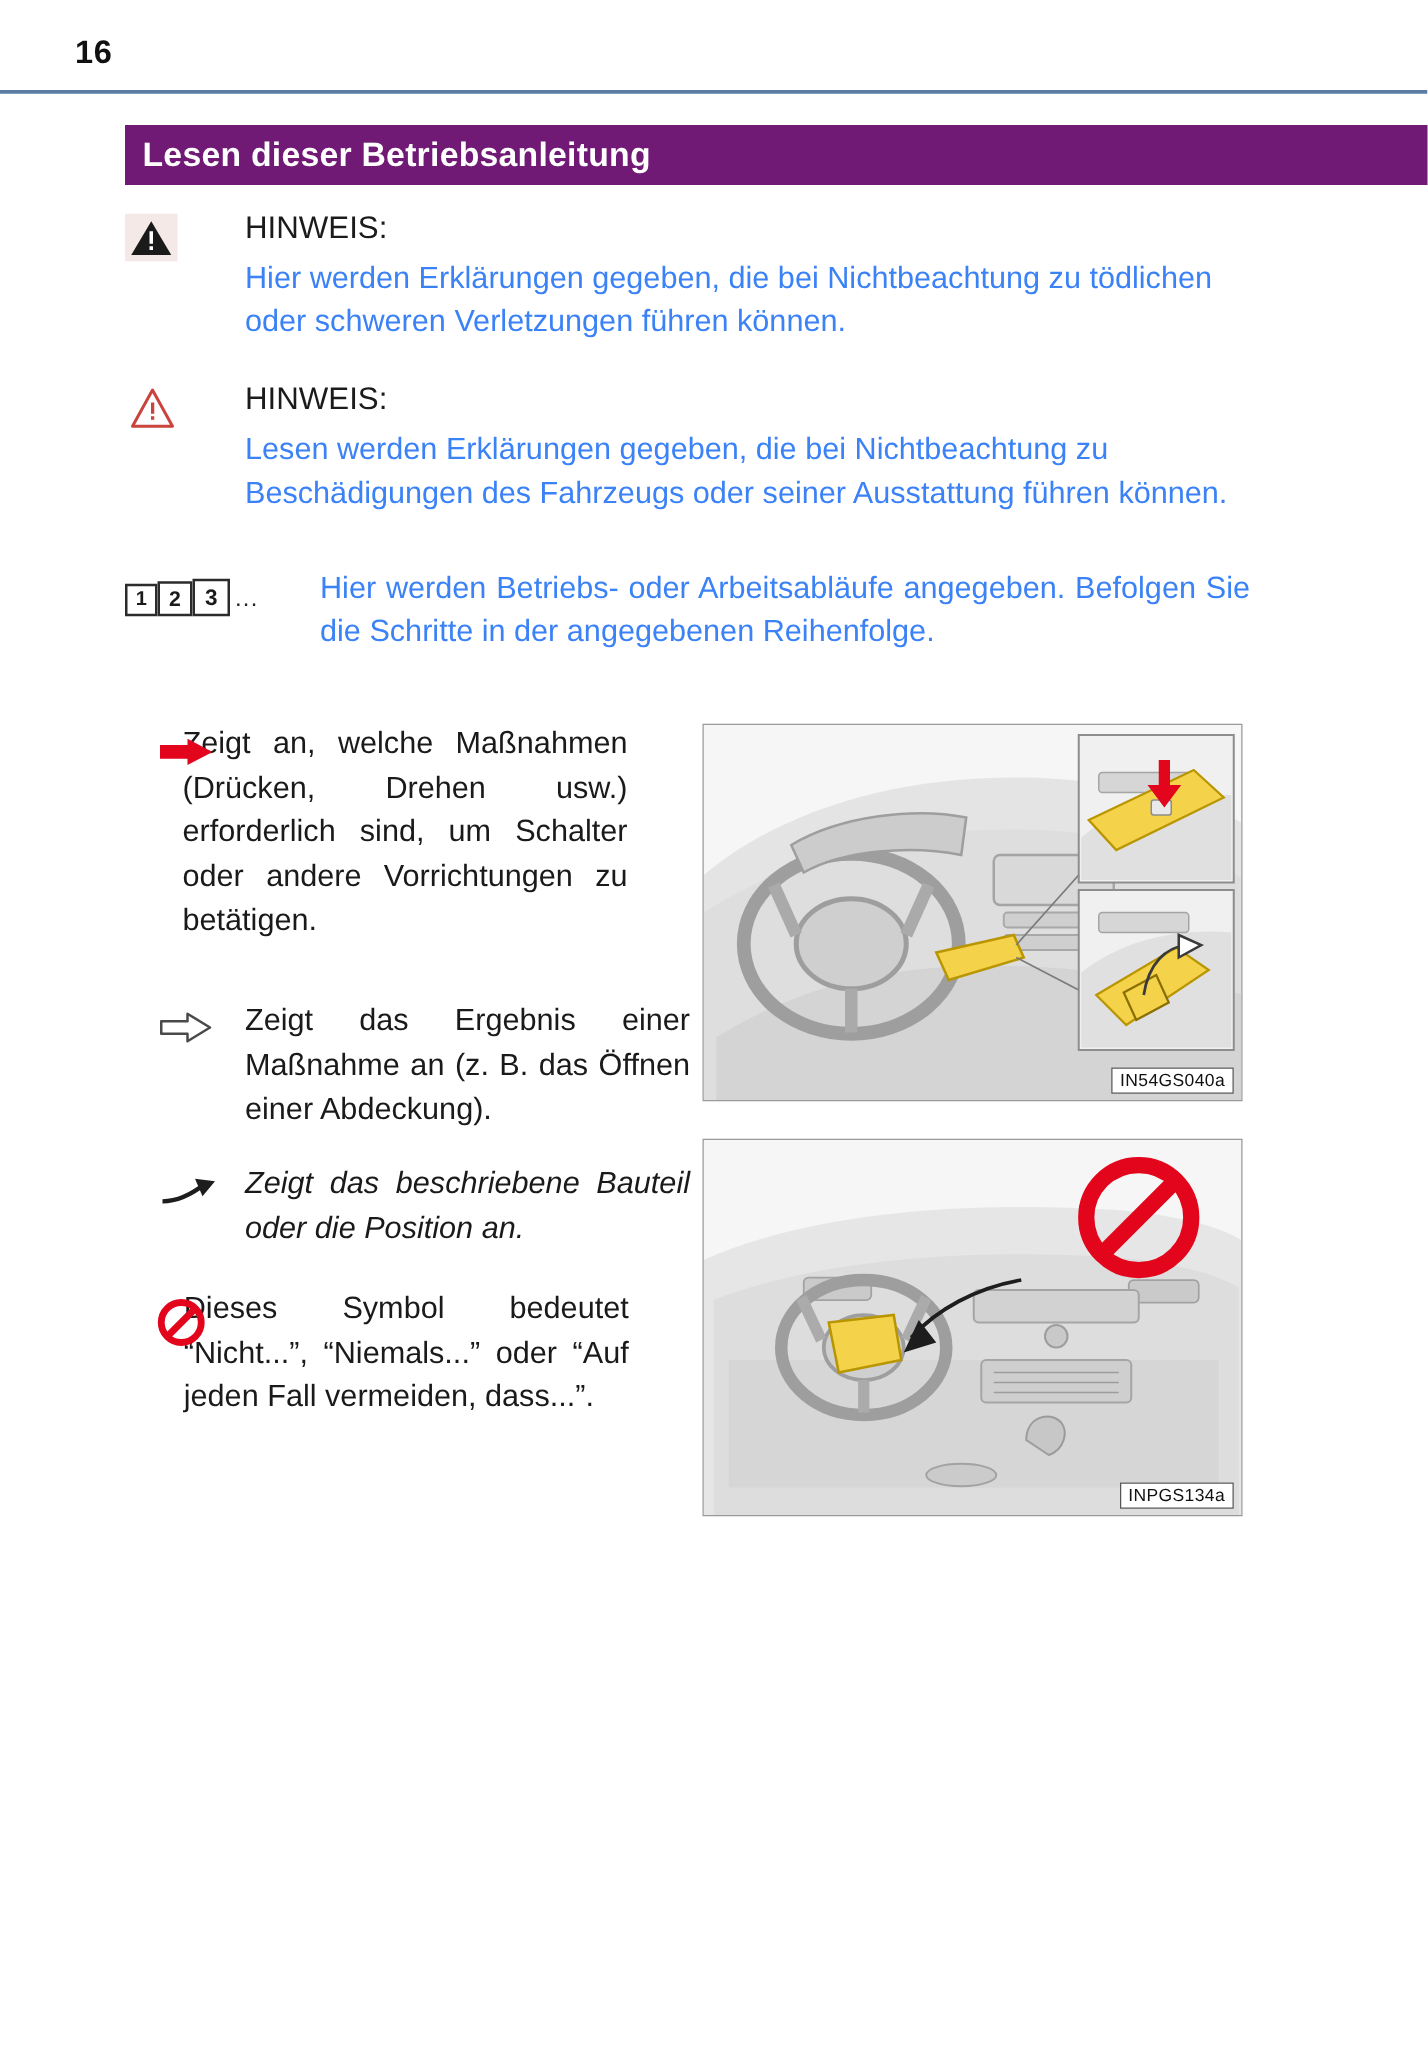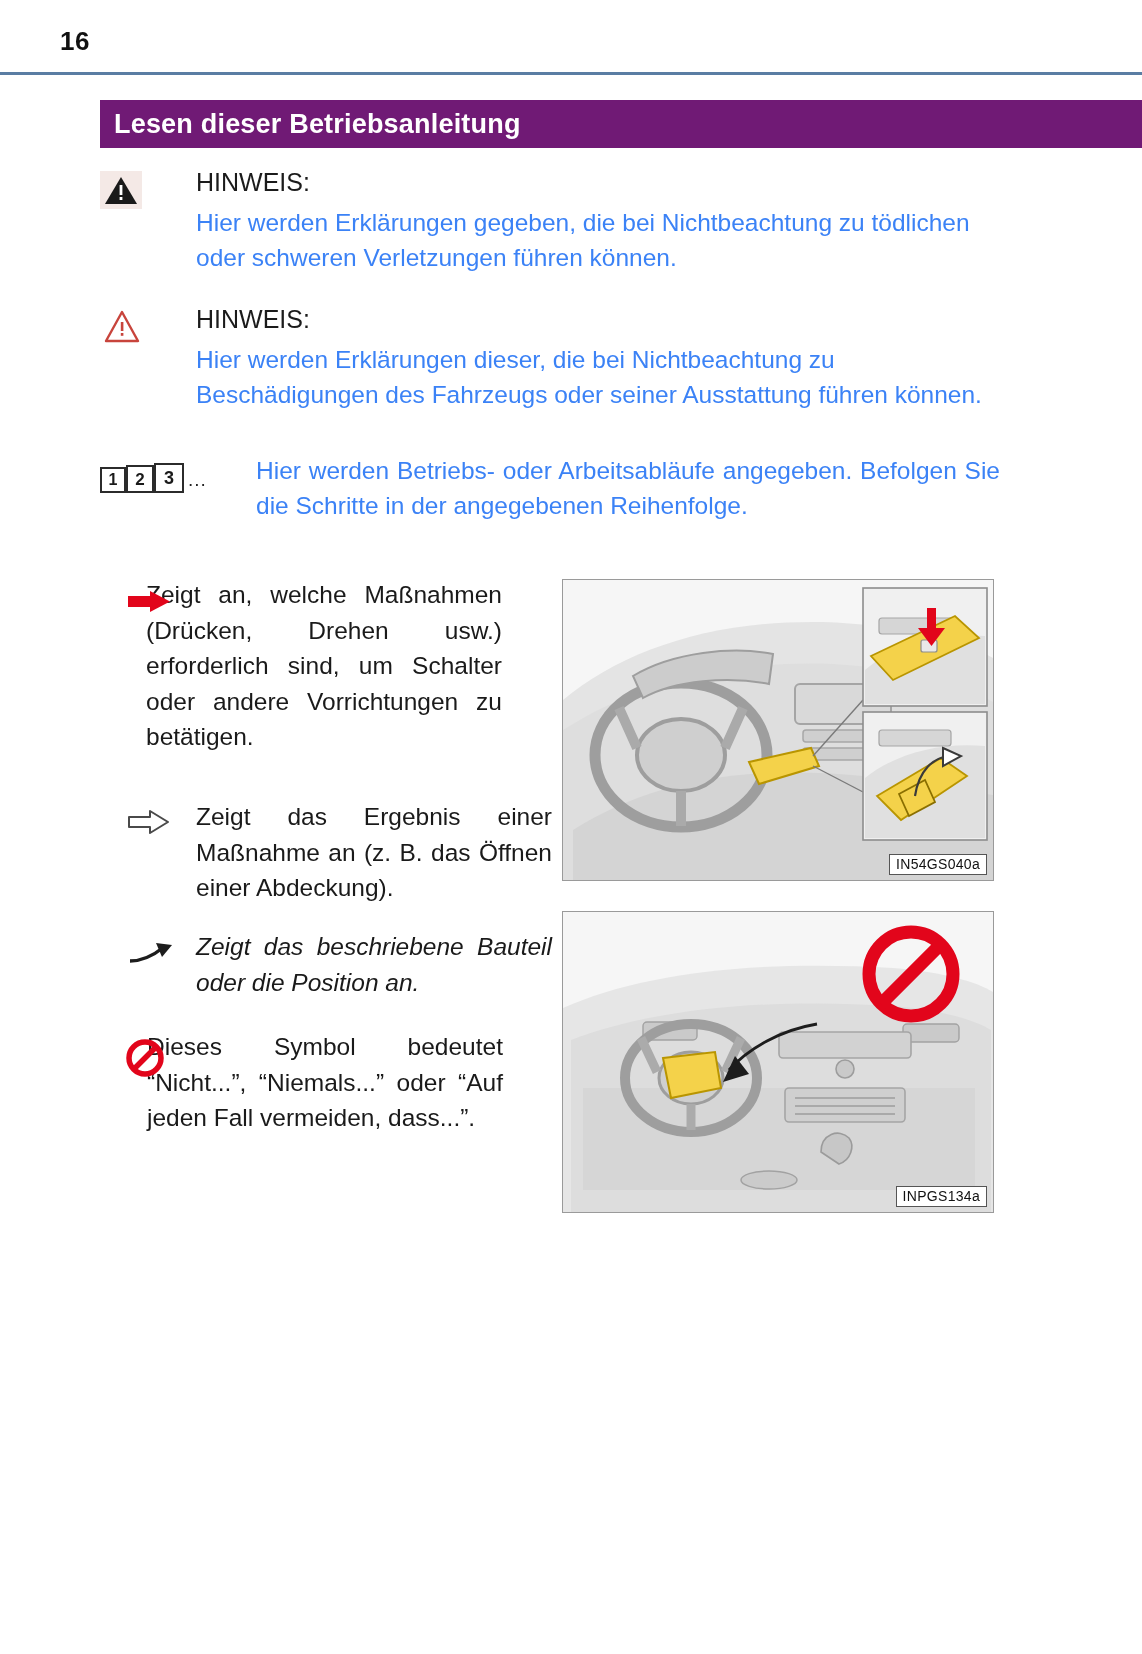--- a/index.html
+++ b/index.html
@@ -222,21 +222,21 @@
         <span class="tri-outline">
           <svg width="36" height="33" viewBox="0 0 36 33" aria-hidden="true">
             <polygon points="18,2 34,31 2,31" fill="#ffffff" stroke="#c8443c" stroke-width="2.4" stroke-linejoin="round"></polygon>
             <rect x="16.8" y="12" width="2.6" height="9" fill="#c8443c"></rect>
             <rect x="16.8" y="23" width="2.6" height="2.8" fill="#c8443c"></rect>
           </svg>
         </span>
       </div>
       <div class="text-col">
         <div class="lead">HINWEIS:</div>
-        <div class="body-text" style="margin-top:4px;">Hier werden Erklärungen dieser, die bei Nichtbeachtung zu Beschädigungen des Fahrzeugs oder seiner Ausstattung führen können.</div>
+        <div class="body-text" style="margin-top:4px;">Lesen werden Erklärungen gegeben, die bei Nichtbeachtung zu Beschädigungen des Fahrzeugs oder seiner Ausstattung führen können.</div>
       </div>
     </div>
 
     <div class="block" style="min-height:90px; margin-top:26px;">
       <div class="icon-col" style="top:10px; width:130px;">
         <span class="steps">
           <span class="step-box sb1">1</span>
           <span class="step-box sb2">2</span>
           <span class="step-box sb3">3</span>
           <span class="step-dots">...</span>

